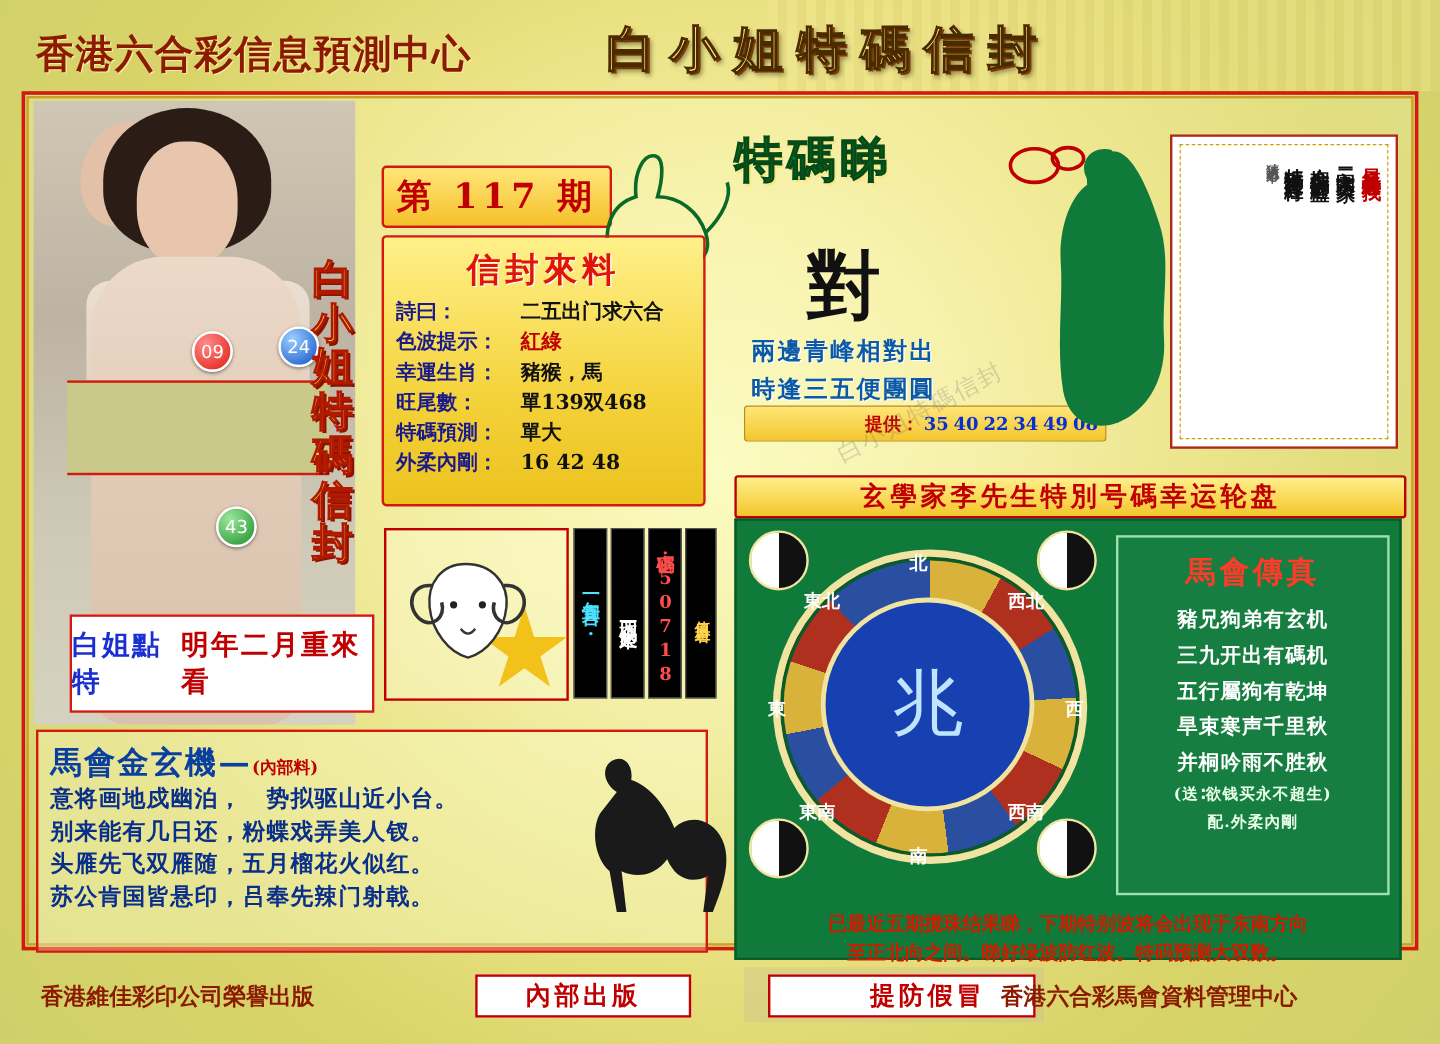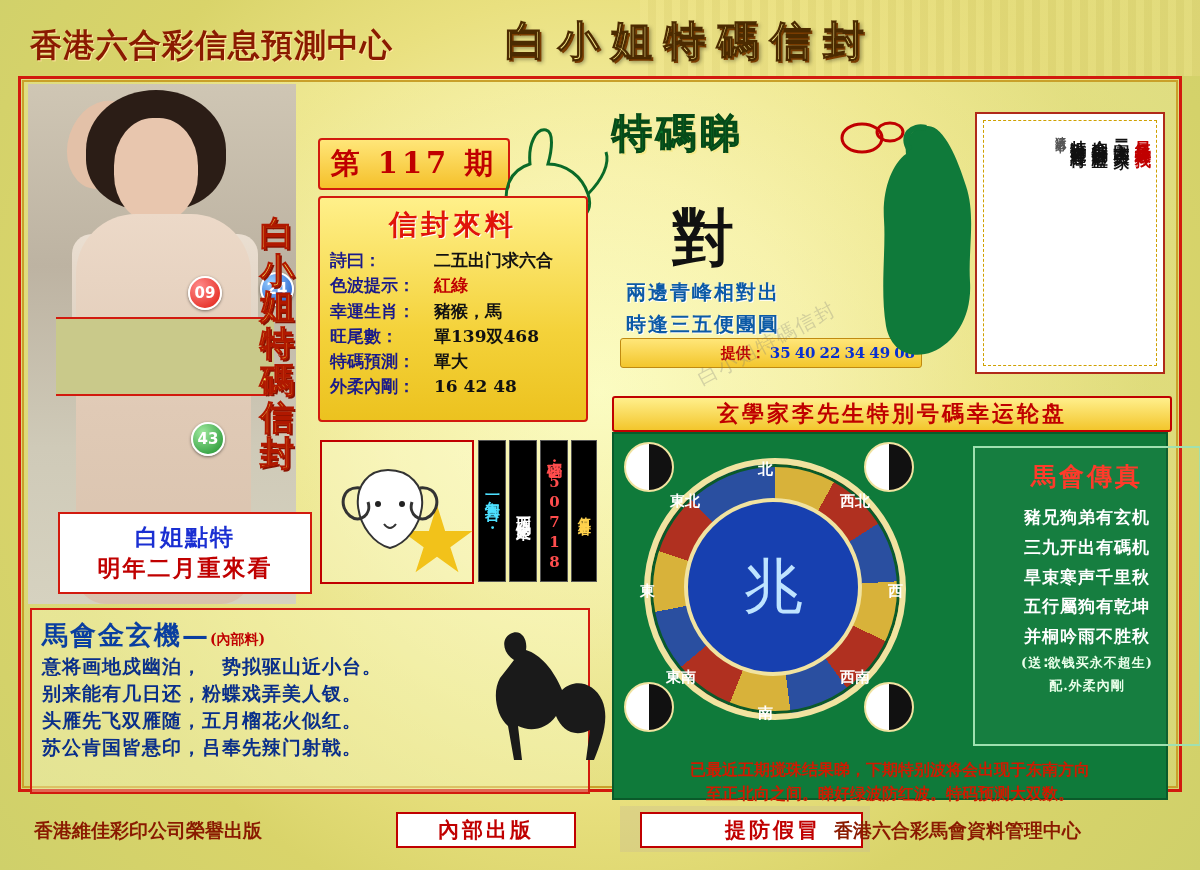--- a/index.html
+++ b/index.html
@@ -76,42 +76,41 @@
     border-radius:20px;
     opacity:.9;
   }
   .girl .censor{
     position:absolute;left:28px;top:233px;width:218px;height:75px;
     background:#c9c98a;border-top:2px solid #d21a0e;border-bottom:2px solid #d21a0e;
   }
   .ball{
     position:absolute;width:30px;height:30px;border-radius:50%;
     display:flex;align-items:center;justify-content:center;
-    font-size:15px;font-weight:bold;color:#000;
+    font-size:15px;font-weight:normal;color:#000;
     border:2px solid #fff;
     box-shadow:0 1px 3px rgba(0,0,0,.5);
-    margin-left:28px;
   }
   .ball.red{background:radial-gradient(circle at 32% 28%,#ff8a8a,#e01c10);color:#fff;}
   .ball.green{background:radial-gradient(circle at 32% 28%,#9de79d,#1a8f2a);color:#fff;}
   .ball.blue{background:radial-gradient(circle at 32% 28%,#9ad0ff,#1050c8);color:#fff;}
   .vtext{
     position:absolute;left:250px;top:215px;width:56px;
     font-family:"DejaVu Serif","Liberation Serif",serif;
     font-size:34px;font-weight:bold;color:#f3e55c;
     -webkit-text-stroke:1px #b01800;
     text-shadow:2px 2px 0 #8a1200;
     line-height:1.08;letter-spacing:2px;
     text-align:center;
   }
   
   .whitebox{
     position:absolute;left:58px;top:512px;width:250px;height:78px;
     background:#fff;border:2px solid #d21a0e;
-    display:flex;flex-direction:column;align-items:center;justify-content:center;
+    display:flex;flex-direction:row;align-items:center;justify-content:center;
     font-family:"DejaVu Serif","Liberation Serif",serif;
     font-weight:bold;font-size:23px;color:#1a2fd2;letter-spacing:2px;
   }
   .whitebox .l2{color:#c00000;}
   
   .period{
     position:absolute;left:318px;top:108px;width:188px;height:48px;
     background:linear-gradient(180deg,#ffe679,#f5c02a);
     border:2px solid #d21a0e;border-radius:4px;
     display:flex;align-items:center;justify-content:center;
@@ -251,21 +250,21 @@
     border:2px solid #f1e3a0;
   }
   .dirlbl{
     position:absolute;color:#fff;font-weight:bold;font-size:15px;
     font-family:"DejaVu Serif","Liberation Serif",serif;
   }
   
   .rtpanel{
     position:absolute;left:930px;top:446px;width:228px;height:300px;
     border:2px solid #9fe0b0;background:rgba(255,255,255,.03);
-    box-sizing:border-box;padding:6px 8px;text-align:center;margin-left:43px;
+    box-sizing:border-box;padding:6px 8px;text-align:center;
   }
   .rtpanel .hd{
     font-family:"DejaVu Serif","Liberation Serif",serif;
     font-size:25px;font-weight:bold;color:#ff3a2a;letter-spacing:3px;margin:6px 0 10px;
   }
   .rtpanel .ln{
     font-family:"DejaVu Serif","Liberation Serif",serif;
     font-size:17px;font-weight:bold;color:#fff;letter-spacing:1px;line-height:1.75;
   }
   .rtpanel .sm{font-size:13px;color:#eaffea;}
@@ -330,21 +329,21 @@
   <div class="girl">
     <div class="arm"></div>
     <div class="hair"></div>
     <div class="face"></div>
     <div class="dress"></div>
     <div class="body"></div>
     <div class="censor"></div>
   </div>
   <div class="ball red" style="left:160px;top:276px;">09</div>
   <div class="ball blue" style="left:232px;top:272px;">24</div>
-  <div class="ball green" style="left:163px;top:422px;">43</div>
+  <div class="ball green" style="left:180px;top:422px;">43</div>
   <div class="vtext">白小姐特碼信封</div>
 
   <div class="whitebox">
     <div>白姐點特</div>
     <div class="l2">明年二月重來看</div>
   </div>
 
   <div class="period">第 117 期</div>
 
   <svg style="position:absolute;left:470px;top:120px;" width="150" height="110">
@@ -449,22 +448,22 @@
     <div class="dirlbl" style="left:270px;top:146px;">西</div>
     <div class="dirlbl" style="left:48px;top:232px;">東南</div>
     <div class="dirlbl" style="left:222px;top:232px;">西南</div>
     <div class="dirlbl" style="left:140px;top:268px;">南</div>
   </div>
 
   <div class="rtpanel">
     <div class="hd">馬會傳真</div>
     <div class="ln">豬兄狗弟有玄机</div>
     <div class="ln">三九开出有碼机</div>
+    <div class="ln">五行屬狗有乾坤</div>
     <div class="ln">旱束寒声千里秋</div>
-    <div class="ln">五行屬狗有乾坤</div>
     <div class="ln">并桐吟雨不胜秋</div>
     <div class="ln sm">(送∶欲钱买永不超生)</div>
     <div class="ln sm">配.外柔內剛</div>
   </div>
 
   <div class="wm2"></div>
   <div class="greenfoot">
     <div>已最近五期搅珠结果睇，下期特别波将会出现于东南方向</div>
     <div>至正北向之间。睇好绿波防红波。特码预测大双数。</div>
   </div>

